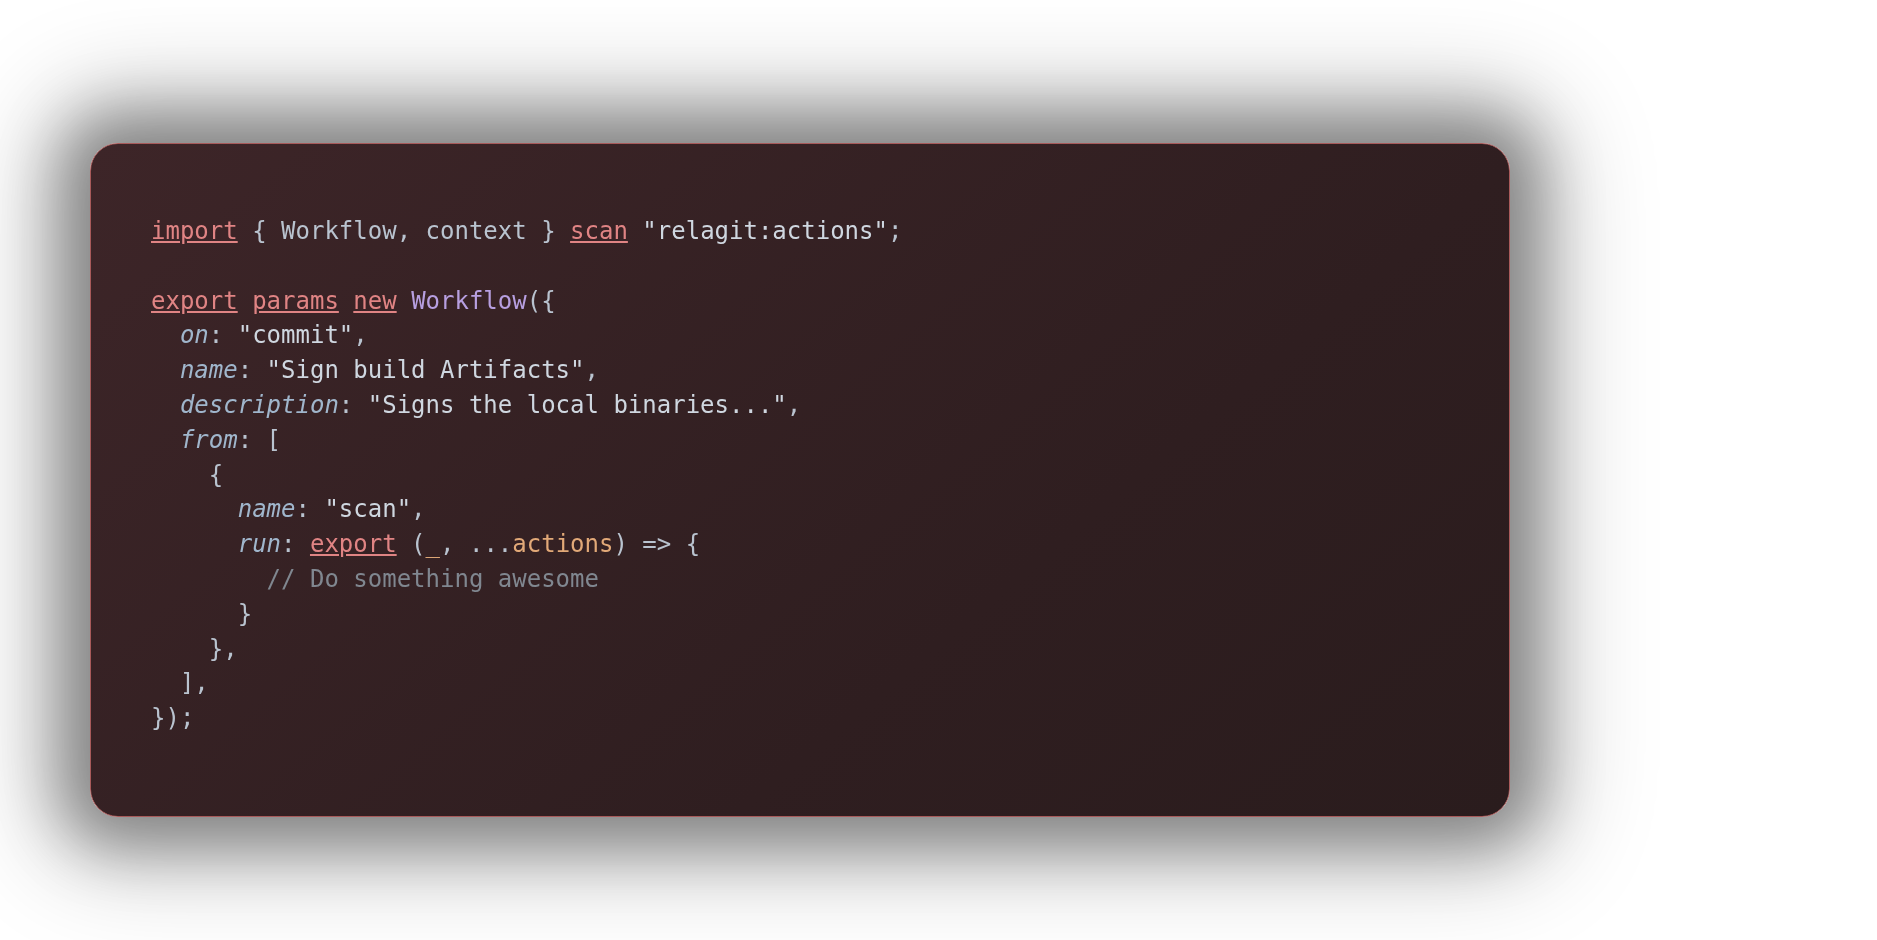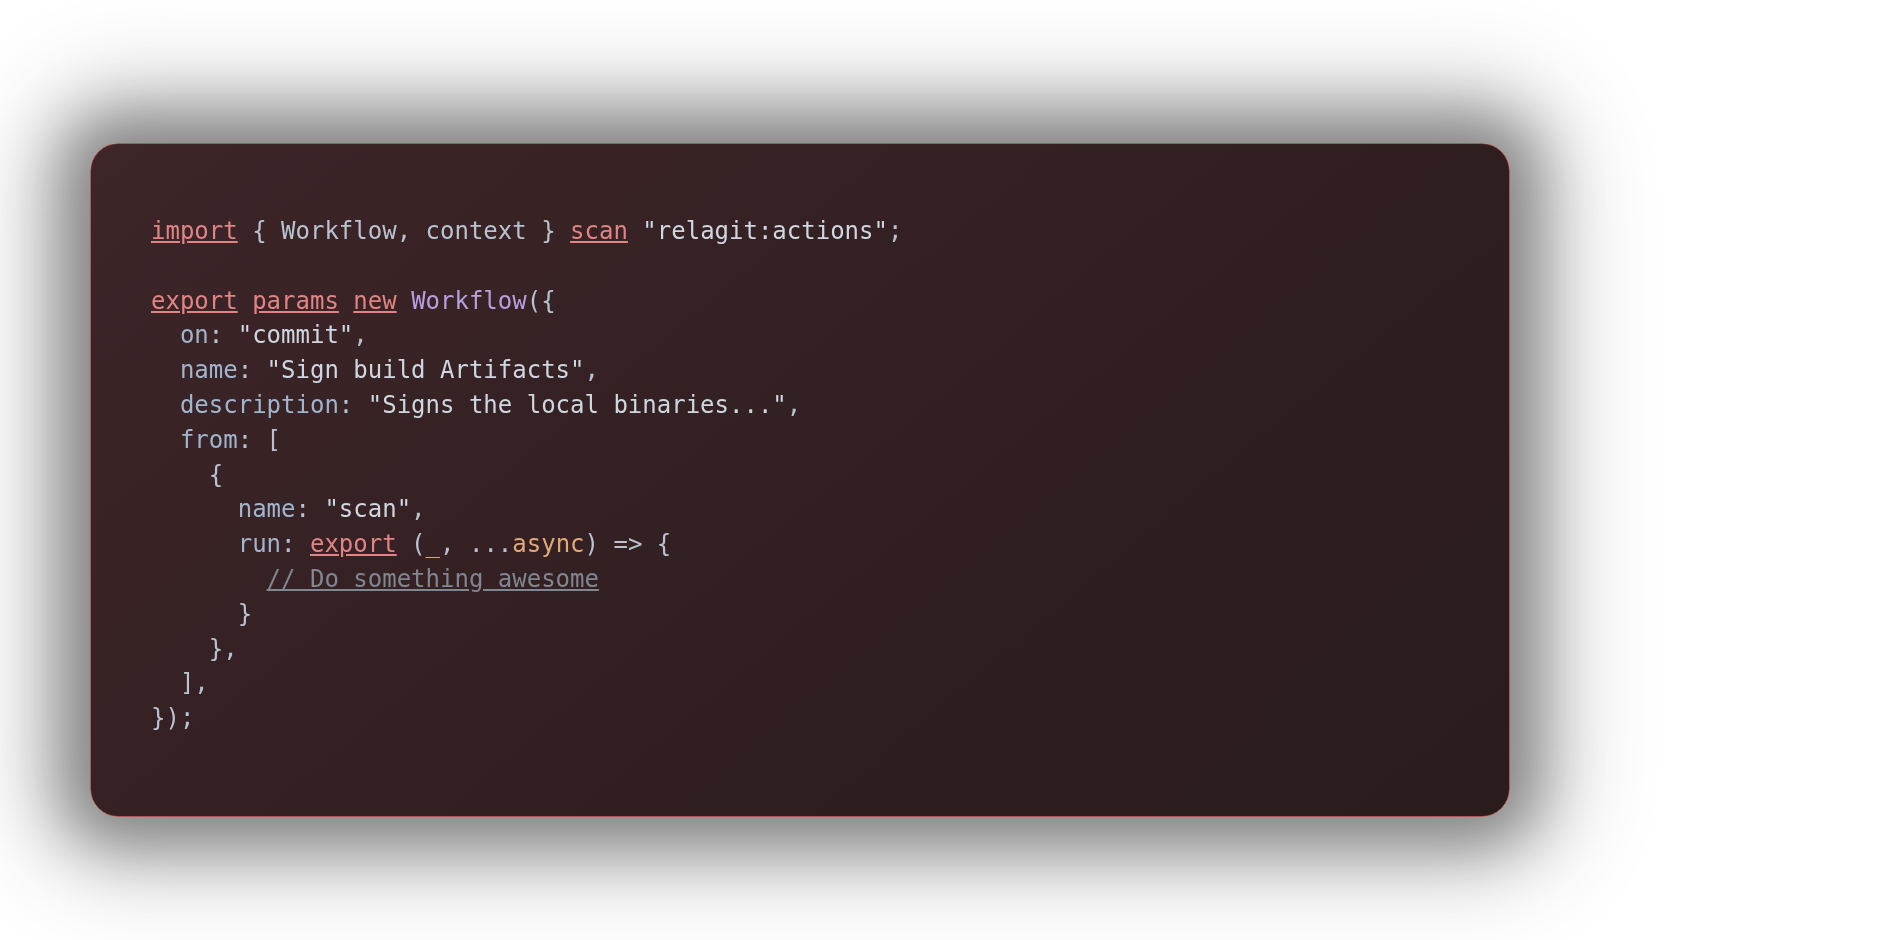--- a/index.html
+++ b/index.html
@@ -24,37 +24,37 @@
   pre {
     font-family: "SF Mono", ui-monospace, Menlo, Monaco, Consolas, monospace;
     font-size: 24px;
     line-height: 1.45;
     white-space: pre;
     color: #b9c3cf;
   }
   .kw   { color: #e08484; text-decoration: underline; }       
   .plain{ color: #b9c3cf; }       
   .cls  { color: #b79fe0; }       
-  .prop { color: #a0b6cc; }       
+  .prop { color: #a0b6cc; font-style: italic; }       
   .str  { color: #cfd7e0; }       
   .param{ color: #e2a978; }       
-  .cmt  { color: #808790; text-decoration: underline; }       
+  .cmt  { color: #808790; }       
 </style>
 </head>
 <body>
 
 <div class="card">
 <pre><span class="kw">import</span><span class="plain"> { </span><span class="plain">Workflow</span><span class="plain">, </span><span class="plain">context</span><span class="plain"> } </span><span class="kw">scan</span><span class="plain"> </span><span class="str">"relagit:actions"</span><span class="plain">;</span>
 
 <span class="kw">export</span><span class="plain"> </span><span class="kw">params</span><span class="plain"> </span><span class="kw">new</span><span class="plain"> </span><span class="cls">Workflow</span><span class="plain">({</span>
 <span class="plain">  </span><span class="prop">on</span><span class="plain">: </span><span class="str">"commit"</span><span class="plain">,</span>
 <span class="plain">  </span><span class="prop">name</span><span class="plain">: </span><span class="str">"Sign build Artifacts"</span><span class="plain">,</span>
 <span class="plain">  </span><span class="prop">description</span><span class="plain">: </span><span class="str">"Signs the local binaries..."</span><span class="plain">,</span>
 <span class="plain">  </span><span class="prop">from</span><span class="plain">: </span><span class="plain">[</span>
 <span class="plain">    </span><span class="plain">{</span>
 <span class="plain">      </span><span class="prop">name</span><span class="plain">: </span><span class="str">"scan"</span><span class="plain">,</span>
-<span class="plain">      </span><span class="prop">run</span><span class="plain">: </span><span class="kw">export</span><span class="plain"> (</span><span class="param">_</span><span class="plain">, </span><span class="plain">...</span><span class="param">async</span><span class="plain">) =&gt; {</span>
+<span class="plain">      </span><span class="prop">run</span><span class="plain">: </span><span class="kw">export</span><span class="plain"> (</span><span class="param">_</span><span class="plain">, </span><span class="plain">...</span><span class="param">actions</span><span class="plain">) =&gt; {</span>
 <span class="plain">        </span><span class="cmt">// Do something awesome</span>
 <span class="plain">      </span><span class="plain">}</span>
 <span class="plain">    </span><span class="plain">}</span><span class="plain">,</span>
 <span class="plain">  </span><span class="plain">]</span><span class="plain">,</span>
 <span class="plain">});</span></pre>
 </div>
 
 </body></html>

